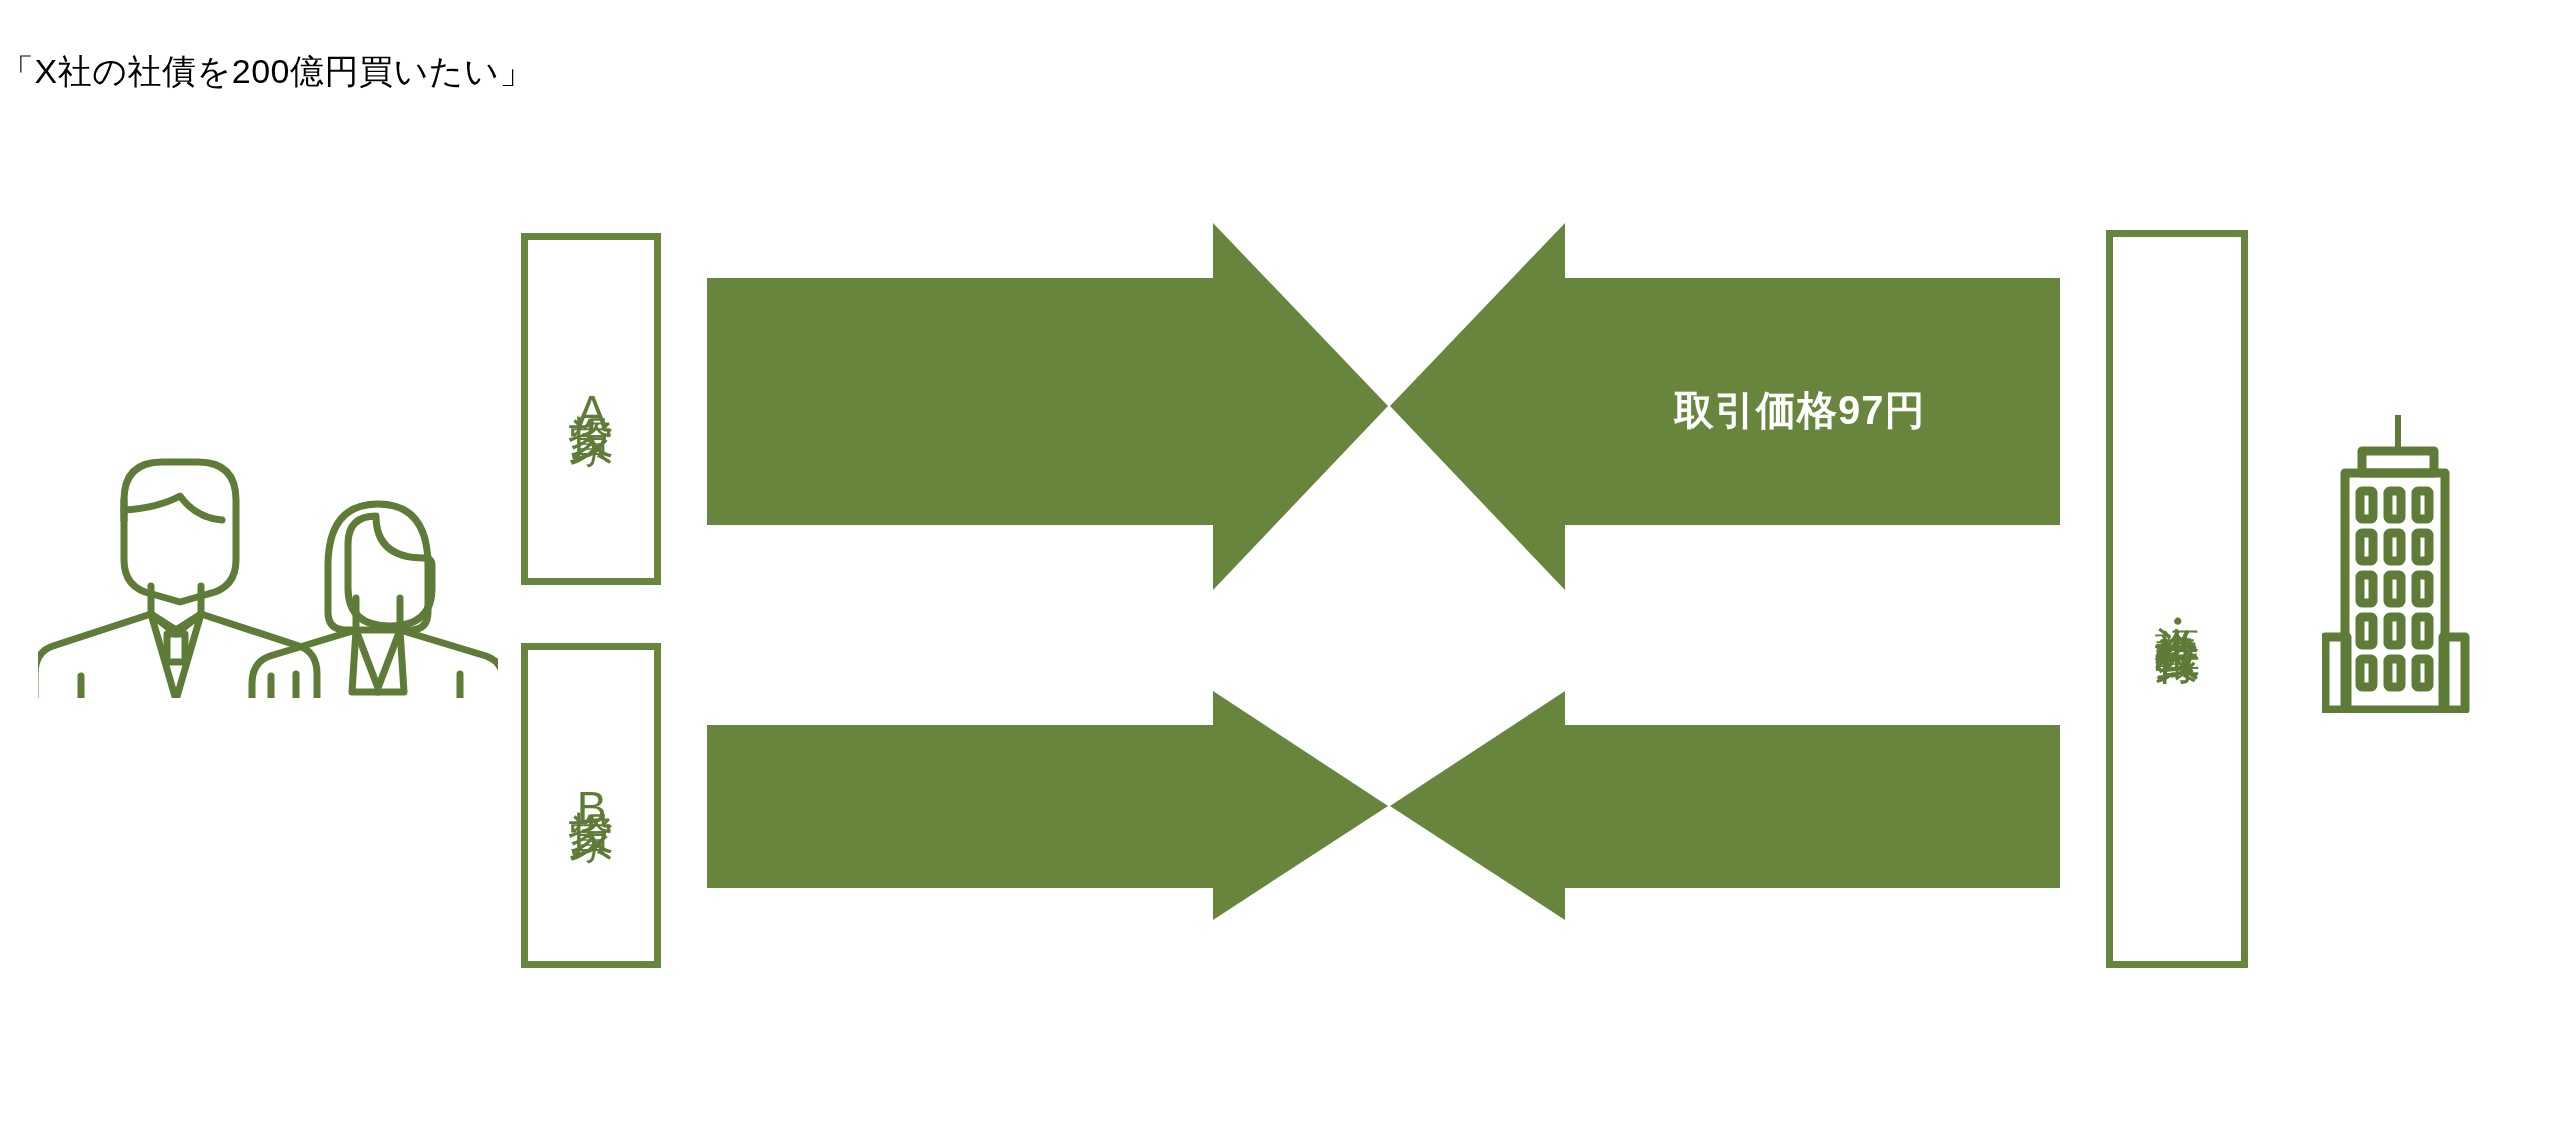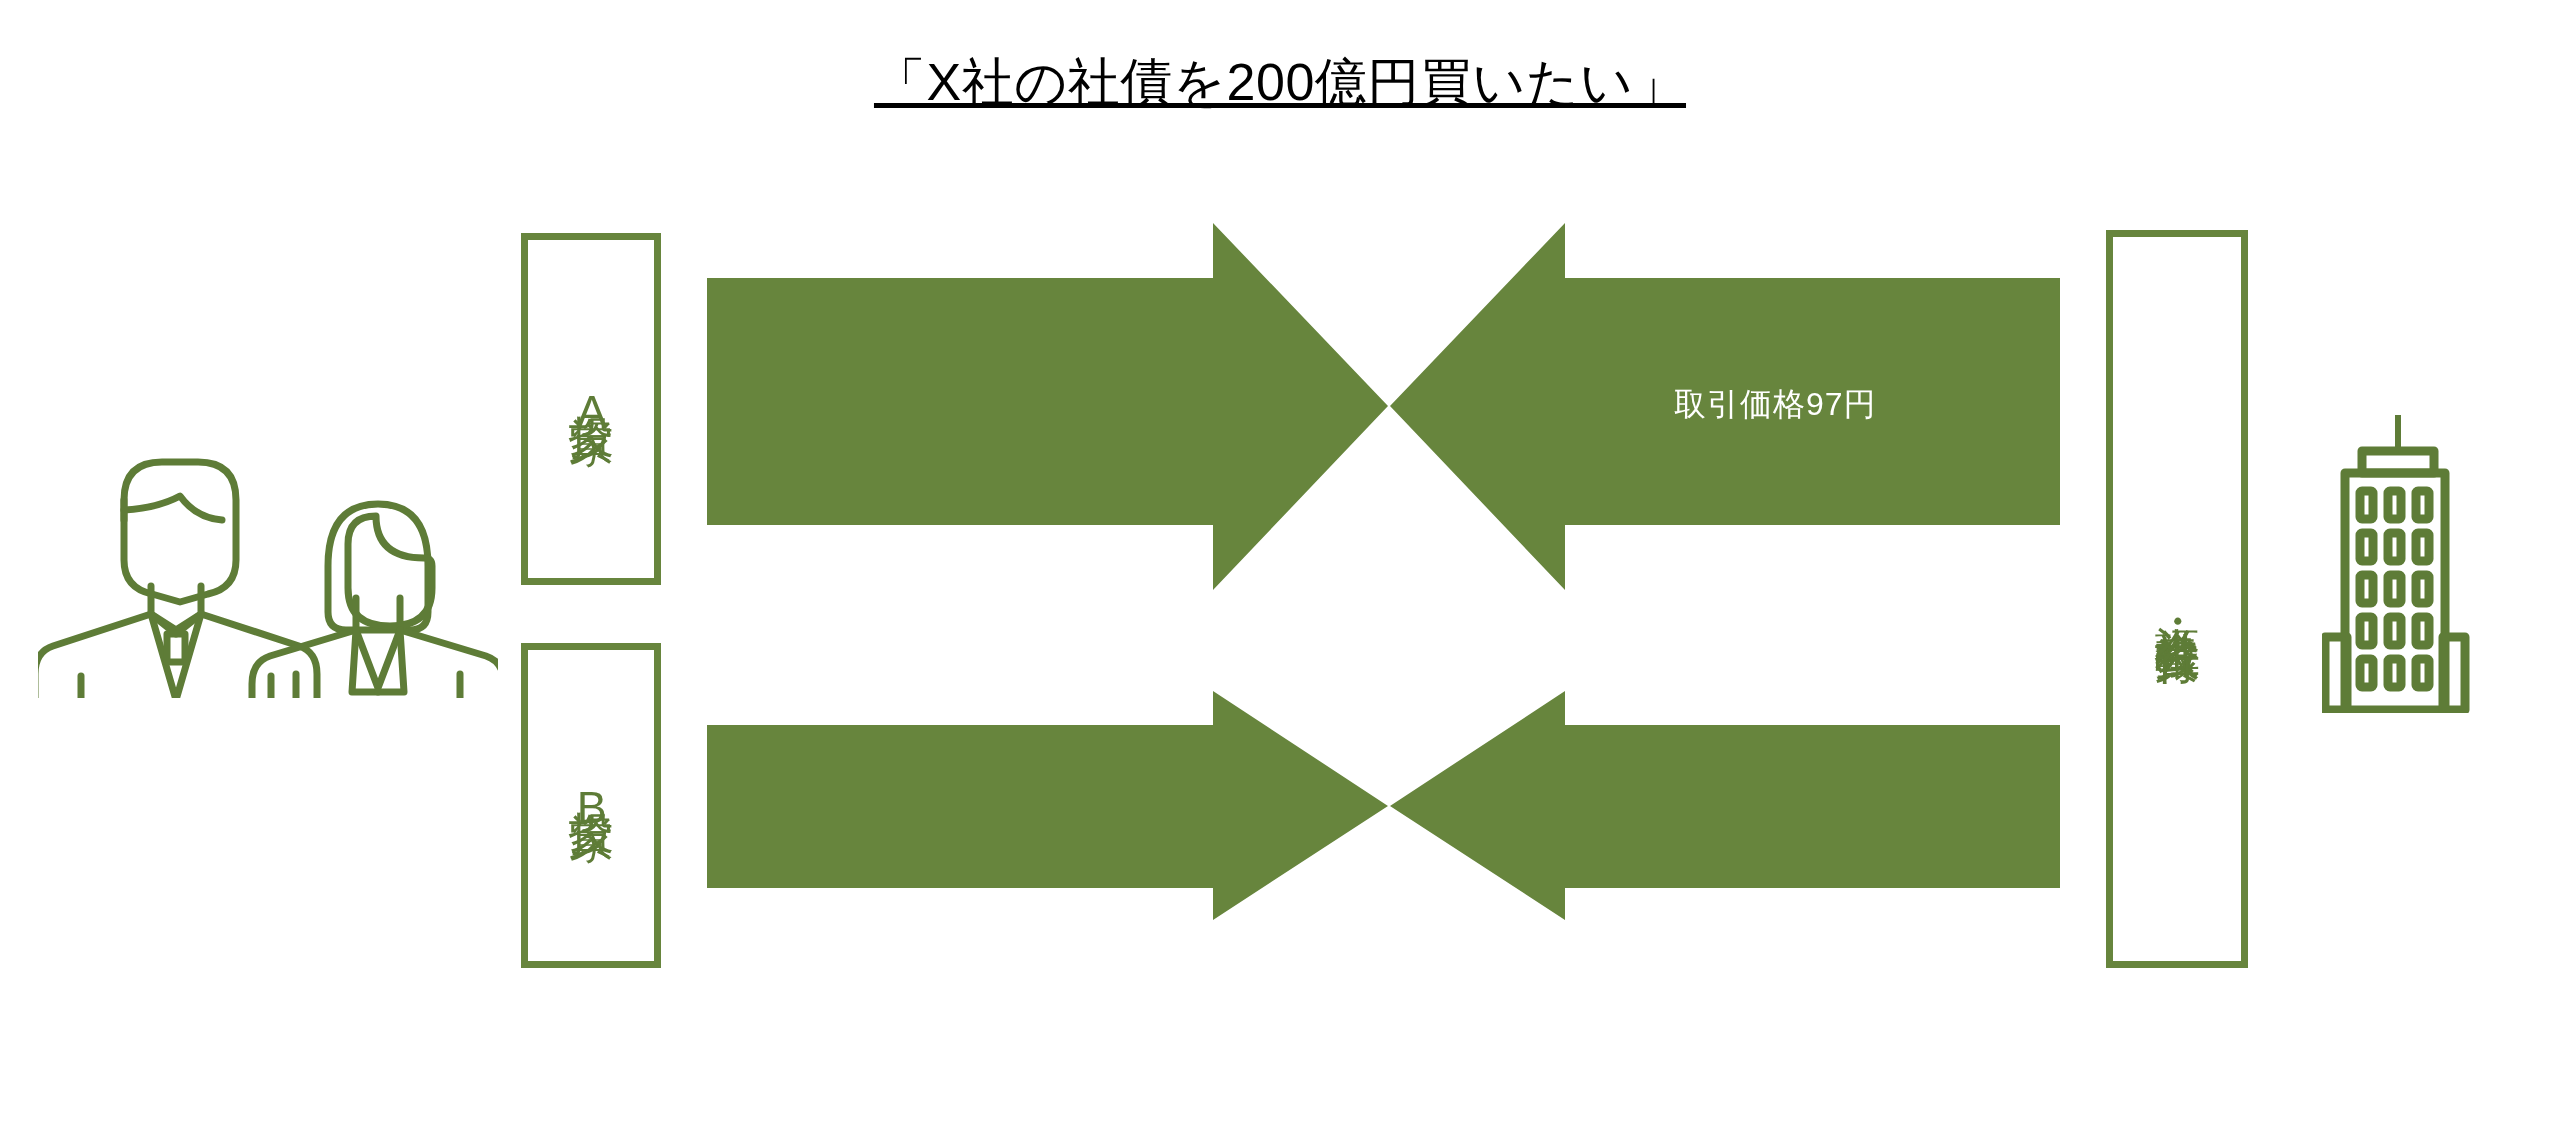--- a/index.html
+++ b/index.html
@@ -19,27 +19,26 @@
     width: 2560px;
     height: 1145px;
     background: #ffffff;
   }
 
   
   .quote {
     position: absolute;
     left: 0;
     width: 2560px;
-    text-align: center;
-    font-size: 52px;
+    text-align: left;
+    font-size: 34px;
     line-height: 1.25;
     letter-spacing: 0.5px;
     color: #000000;
     white-space: nowrap;
-    text-decoration: underline;
   }
   #quote-top    { top: 50px; }
   #quote-bottom { top: 1000px; }
 
   
   .vbox {
     position: absolute;
     box-sizing: border-box;
     border: 7px solid #67853D;
     background: #ffffff;
@@ -70,22 +69,22 @@
   .arrow-layer {
     position: absolute;
     left: 0; top: 0;
     width: 2560px; height: 1145px;
     pointer-events: none;
   }
 
   
   .arrow-label {
     position: absolute;
-    font-size: 32px;
-    font-weight: normal;
+    font-size: 40px;
+    font-weight: bold;
     color: #ffffff;
     white-space: nowrap;
     letter-spacing: 1px;
   }
   #label-price-97  { left: 1674px; top: 383px; }
   #label-price-100 { left: 1664px; top: 783px; }
 
   
   .icon-people {
     position: absolute;

